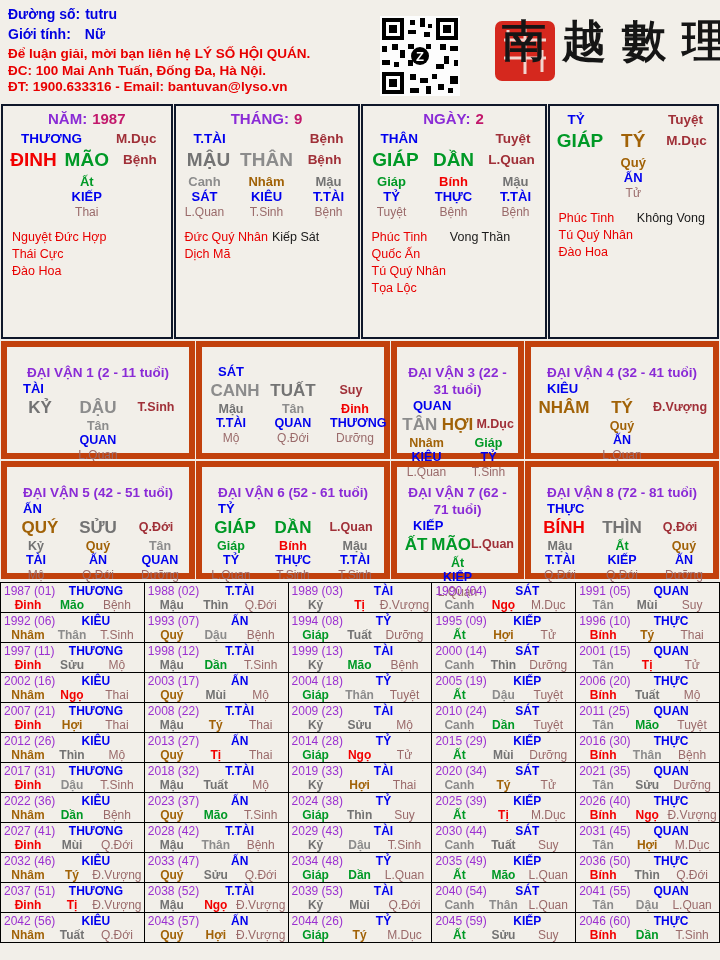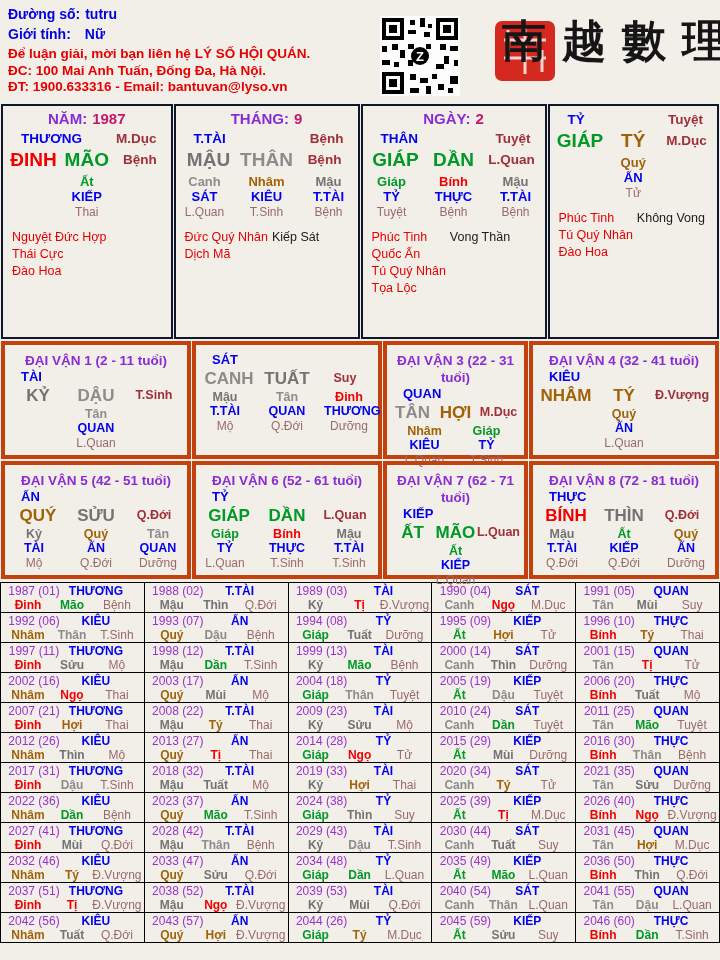--- a/index.html
+++ b/index.html
@@ -38,35 +38,35 @@
   .hidden-grid{display:grid;grid-auto-flow:column;grid-auto-columns:minmax(50px,auto);justify-content:center;gap:0 12px;text-align:center;margin-top:2px;}
   .hid-s{font-weight:bold;font-size:13px;line-height:15px;}
   .hid-g{font-weight:bold;font-size:13px;line-height:16px;color:#0000EE;}
   .hid-t{font-size:12px;line-height:15px;color:#9A6A6A;}
   .notes{display:flex;gap:4px;padding:9px 0 0 5px;font-size:12.5px;line-height:17px;}
   .notes-red div{color:#E80000;}
   .notes-black div{color:#1A1A1A;}
 
   
   .daivan{display:grid;grid-template-columns:repeat(4,1fr);gap:2px 1px;padding:0 1px;margin-top:2px;}
-  .dv{border:4px solid #c2410c;height:118px;box-sizing:border-box;padding:7px 4px;}
+  .dv{border:6px solid #c2410c;height:118px;box-sizing:border-box;padding:17px 4px;}
   .dv-title{text-align:center;font-weight:bold;font-size:13.5px;color:#8A2BD6;line-height:17px;}
   .dv-god{font-weight:bold;font-size:13px;line-height:16px;padding-left:12px;}
   .dv-row2{display:grid;grid-template-columns:1fr 1fr 1fr;align-items:center;font-weight:bold;font-size:17px;text-align:center;line-height:21px;}
   .dv .st2{font-size:12.5px;}
   .dv .hidden-grid{margin-top:1px;}
   .dv .hid-s{font-size:12.5px;line-height:14px;}
   .dv .hid-g{font-size:12.5px;line-height:15px;}
   .dv .hid-t{font-size:12px;line-height:14px;}
 
   
   .years{display:grid;grid-template-columns:repeat(5,1fr);margin-top:3px;border-top:1px solid #000;border-left:1px solid #000;}
   .ycell{border-right:1px solid #000;border-bottom:1px solid #000;height:30px;box-sizing:border-box;padding:1px 2px 0 3px;}
   .yr1{display:flex;font-size:12px;font-weight:bold;line-height:14px;}
-  .yy{color:#9B30D0;font-weight:normal;width:60px;text-align:center;}
+  .yy{color:#9B30D0;font-weight:normal;width:60px;}
   .yg{color:#0000EE;flex:1;text-align:center;padding-right:14px;}
   .yr2{display:grid;grid-template-columns:48px 40px 1fr;font-size:12px;line-height:14px;}
   .ys{font-weight:bold;text-align:center;}
   .yb{font-weight:bold;text-align:center;}
   .yt{color:#9A6A6A;text-align:center;}
 </style>
 </head>
 <body>
 
 <div class="page">

